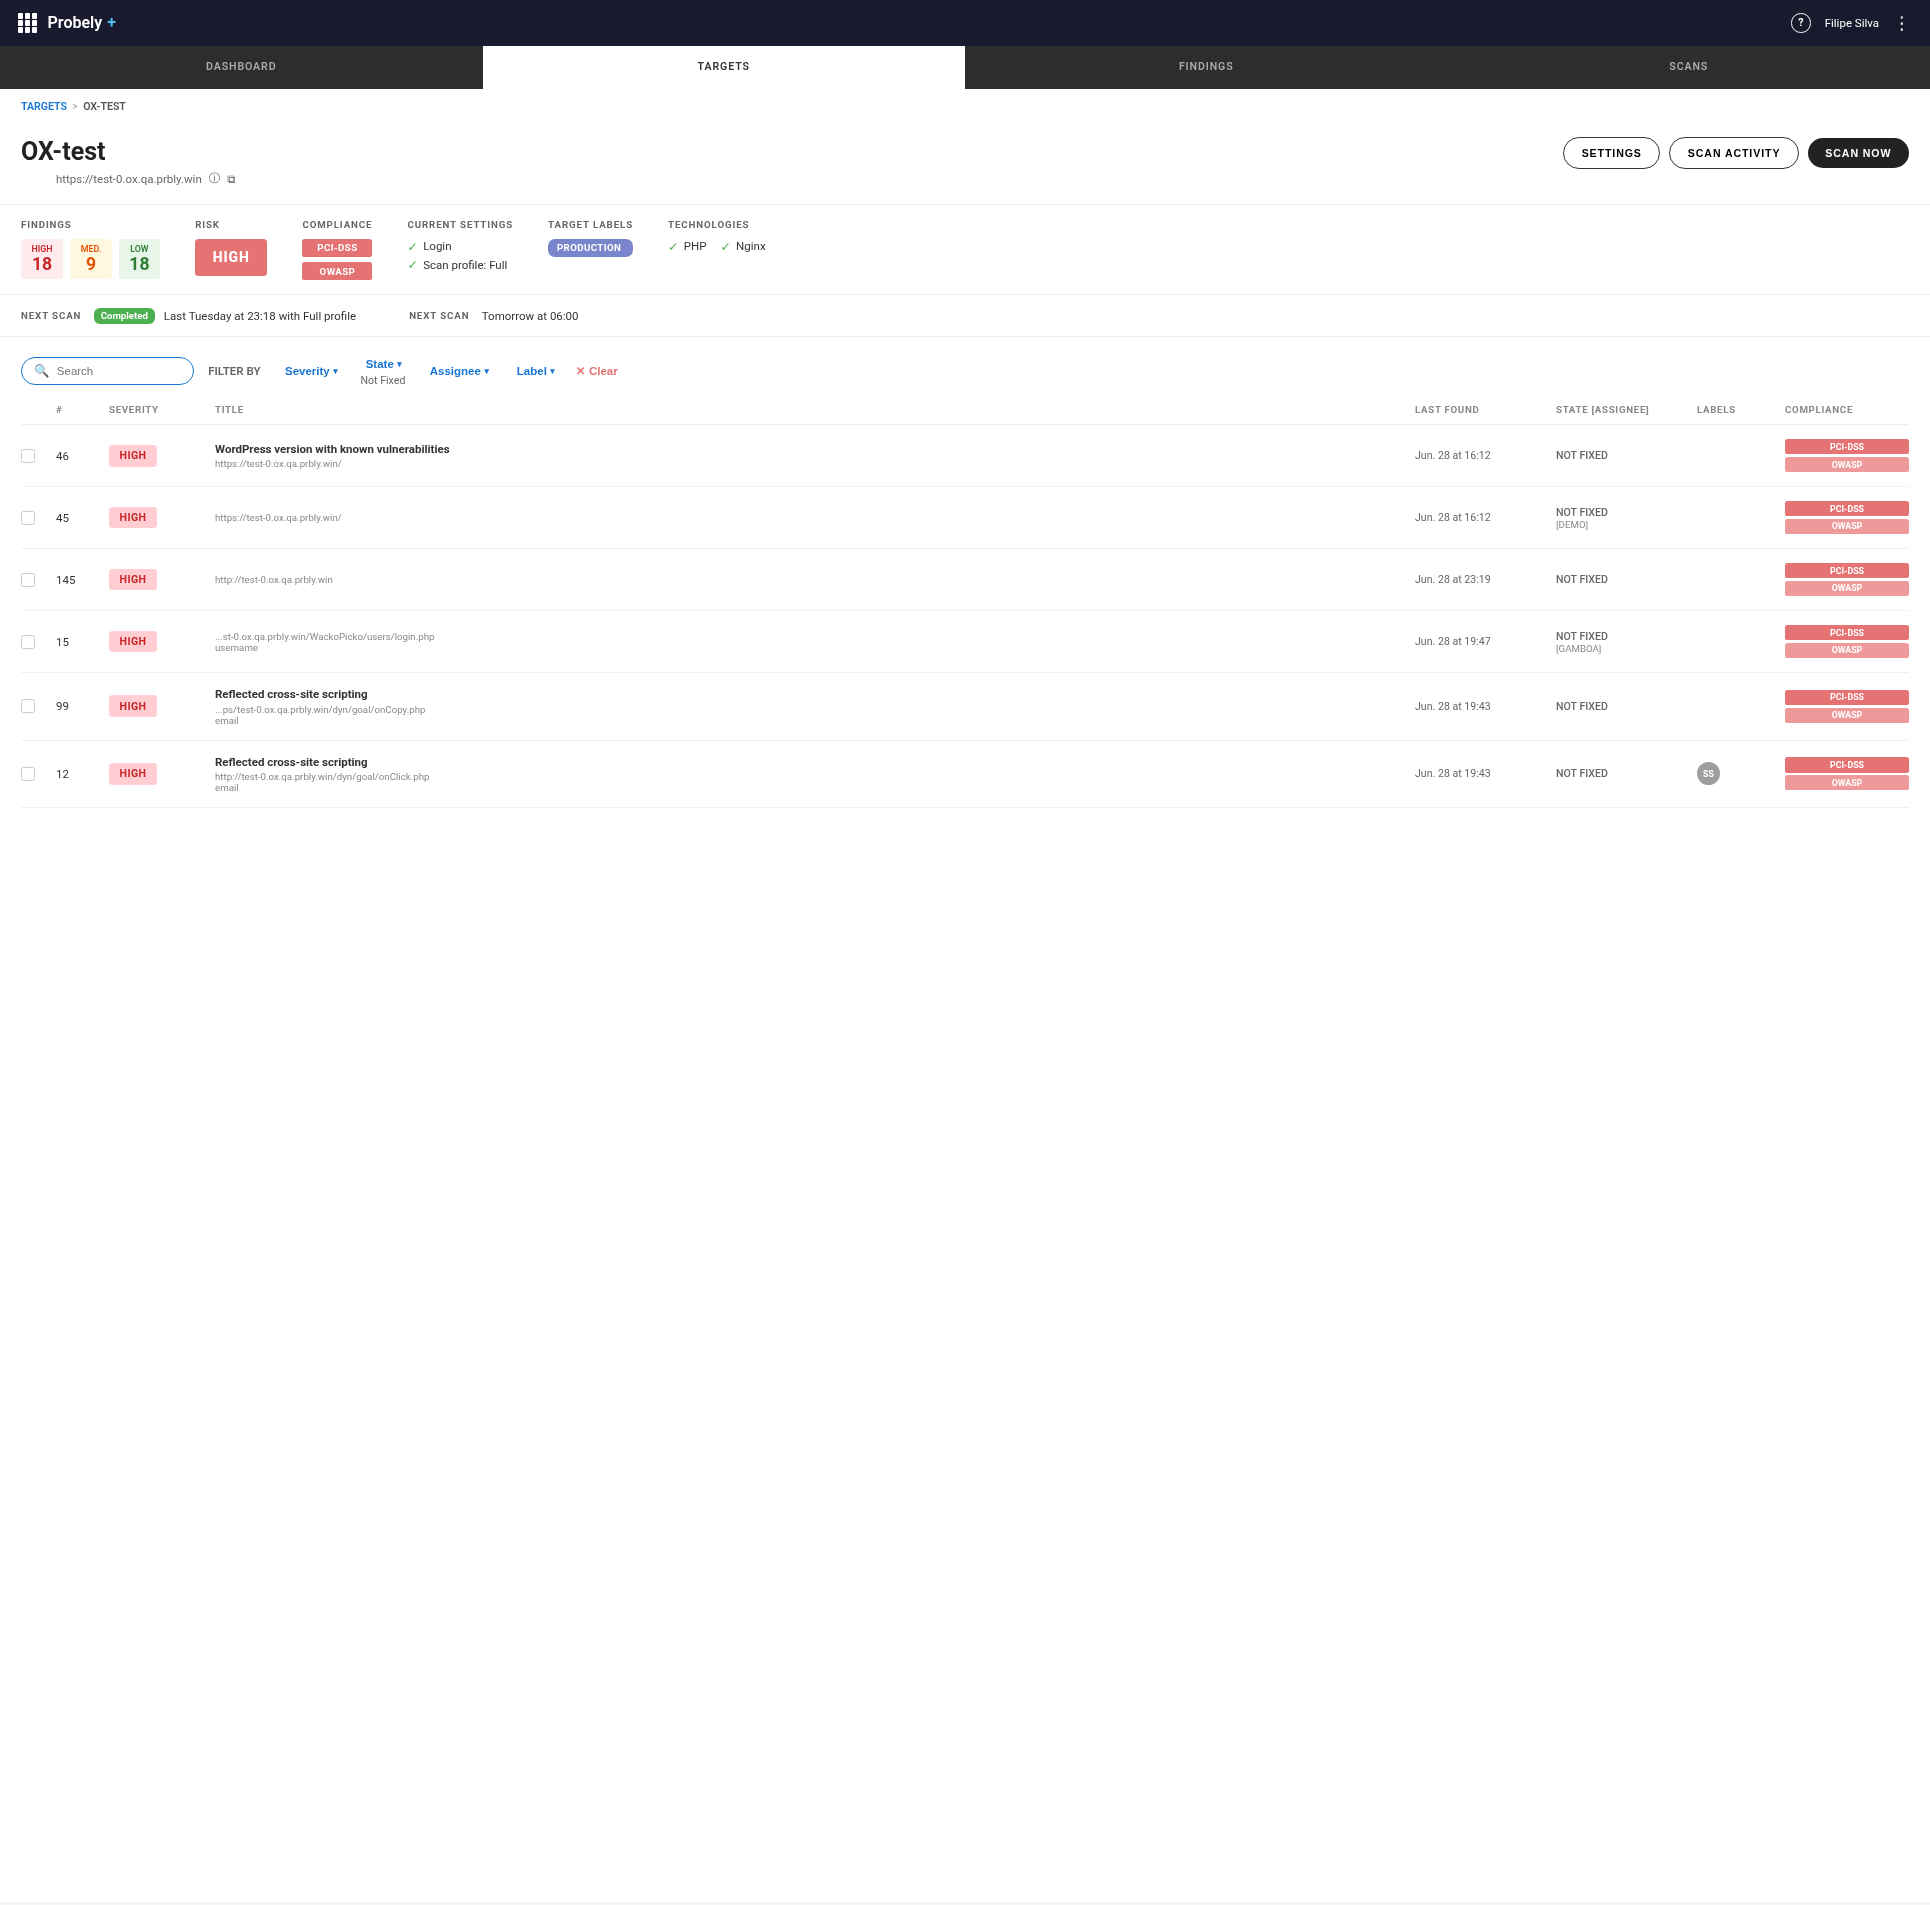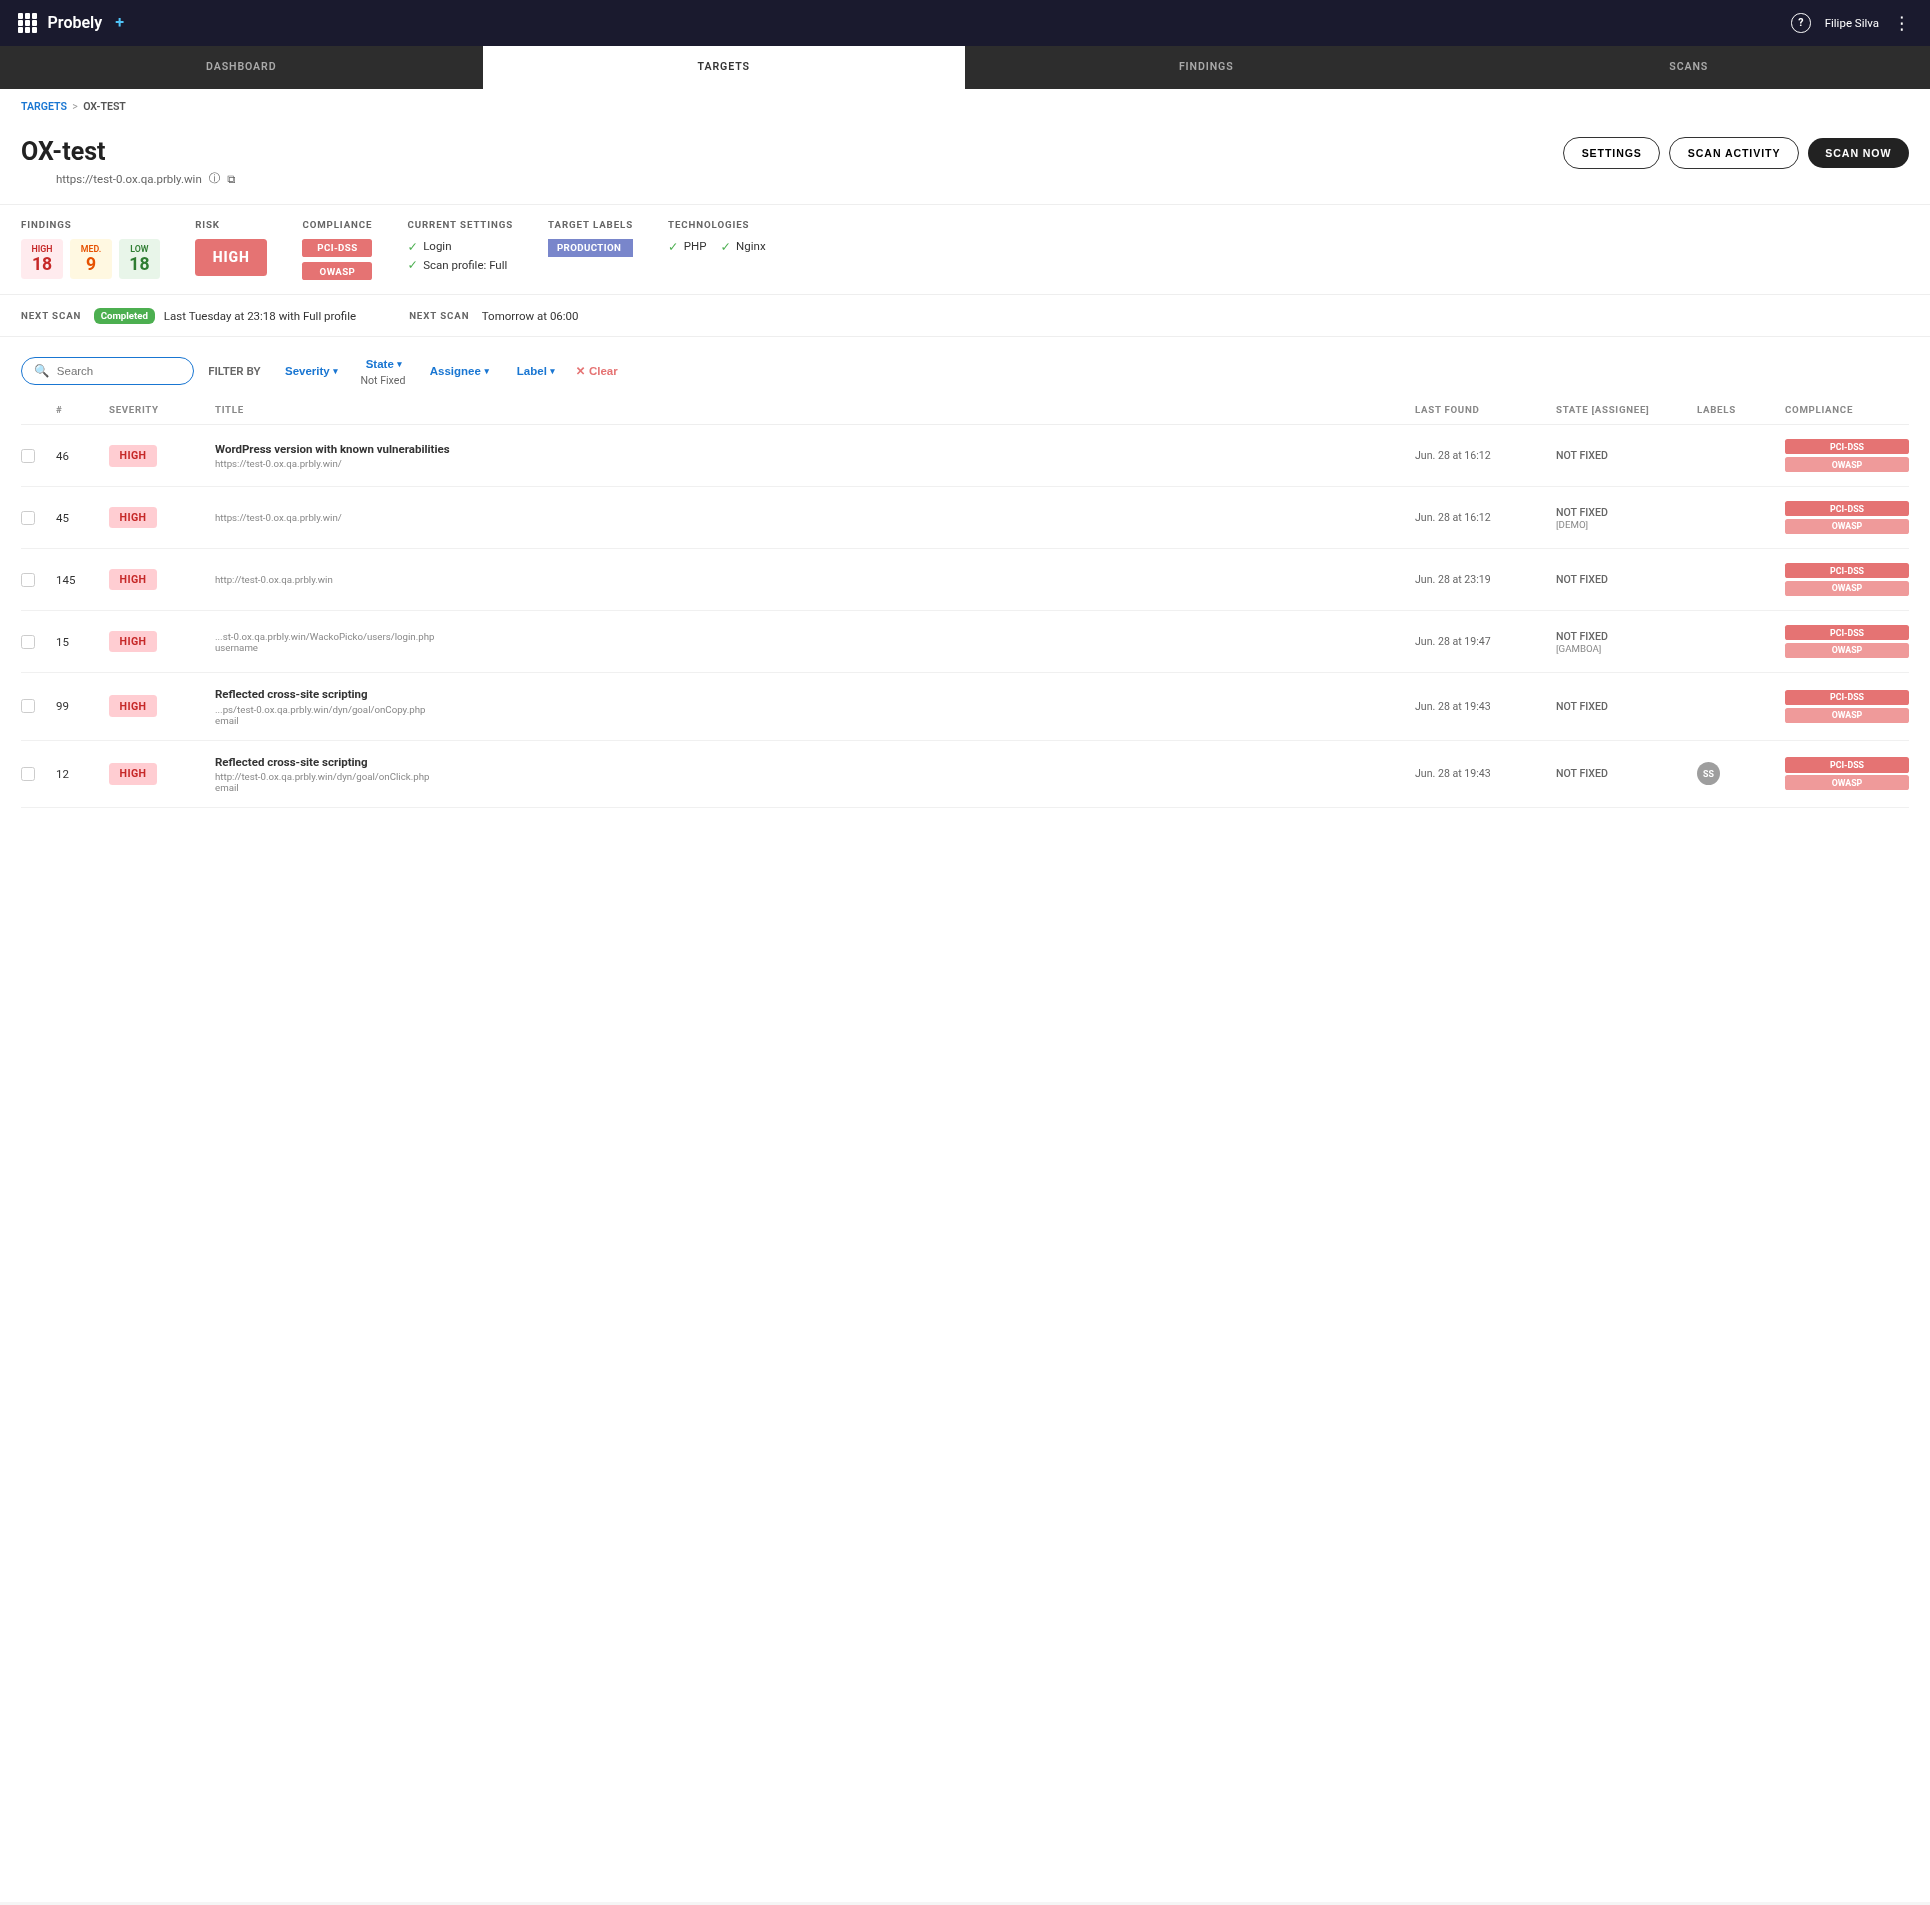--- a/index.html
+++ b/index.html
@@ -1,21 +1,21 @@
 <!DOCTYPE html>
 <html style="font-size:14px"><head>
   <meta charset="utf-8">
   <style>
     * { box-sizing: border-box; margin: 0; padding: 0; }
     body { font-family: -apple-system, BlinkMacSystemFont, 'Segoe UI', Roboto, sans-serif; background: #f5f5f5; color: #333; font-size: 11.5px; }
 
     
     .top-nav { background: #1a1a2e; display: flex; align-items: center; justify-content: space-between; padding: 0 17.6px; height: 46px; }
     .top-nav-left { display: flex; align-items: center; gap: 7px; }
-    .nav-logo { color: white; font-size: 16px; font-weight: 600; display: flex; align-items: center; gap: 13px; }
+    .nav-logo { color: white; font-size: 16px; font-weight: 600; display: flex; align-items: center; gap: 5px; }
     .grid-icon { display: grid; grid-template-columns: repeat(3,5.3px); gap: 1.8px; margin-right: 3.5px; }
     .grid-icon span { width: 5.3px; height: 5.3px; background: white; border-radius: 0.9px; display: block; }
     .nav-plus { color: #4fc3f7; font-size: 16px; }
     .top-nav-right { display: flex; align-items: center; gap: 14px; color: white; }
     .help-icon { width: 19.4px; height: 19.4px; border: 1.8px solid white; border-radius: 50%; display: flex; align-items: center; justify-content: center; font-size: 10.6px; font-weight: bold; cursor: pointer; }
     .user-name { font-size: 11.5px; }
     .menu-dots { font-size: 17.6px; cursor: pointer; letter-spacing: 1.8px; }
 
     
     .tab-nav { background: #2d2d2d; display: flex; }
@@ -48,21 +48,21 @@
     .count-box.med { background: #fff8e1; color: #e65100; }
     .count-box.low { background: #e8f5e9; color: #2e7d32; }
     .count-sublabel { font-size: 8.8px; font-weight: 600; display: block; }
     .count-value { font-size: 17.6px; font-weight: 700; display: block; }
     .risk-badge { background: #e57373; color: white; font-size: 14px; font-weight: 800; padding: 10.6px 17.6px; border-radius: 3.5px; letter-spacing: 0.9px; }
     .compliance-tags { display: flex; flex-direction: column; gap: 5.3px; }
     .compliance-tag { background: #e57373; color: white; font-size: 9.7px; font-weight: 700; padding: 3.5px 8.8px; border-radius: 2.6px; letter-spacing: 0.4px; text-align: center; }
     .settings-list { list-style: none; }
     .settings-list li { display: flex; align-items: center; gap: 5.3px; font-size: 11.5px; color: #333; margin-bottom: 3.5px; }
     .check-icon { color: #4caf50; font-size: 12.4px; }
-    .target-label-badge { background: #7986cb; color: white; font-size: 9.7px; font-weight: 700; padding: 3.5px 8.8px; border-radius: 0; letter-spacing: 0.4px; }
+    .target-label-badge { background: #7986cb; color: white; font-size: 9.7px; font-weight: 700; padding: 3.5px 8.8px; border-radius: 7px; letter-spacing: 0.4px; }
     .tech-list { display: flex; gap: 14px; }
     .tech-item { display: flex; align-items: center; gap: 5.3px; font-size: 11.5px; }
 
     
     .scan-info { padding: 12.4px 21px; display: flex; gap: 53px; border-bottom: 0.9px solid #eee; }
     .scan-info-item { display: flex; align-items: center; gap: 8.8px; font-size: 11.5px; }
     .scan-label { font-size: 9.7px; font-weight: 700; letter-spacing: 0.9px; color: #666; margin-right: 3.5px; }
     .completed-badge { background: #4caf50; color: white; font-size: 9.7px; font-weight: 700; padding: 2.6px 7px; border-radius: 6px; }
 
     

